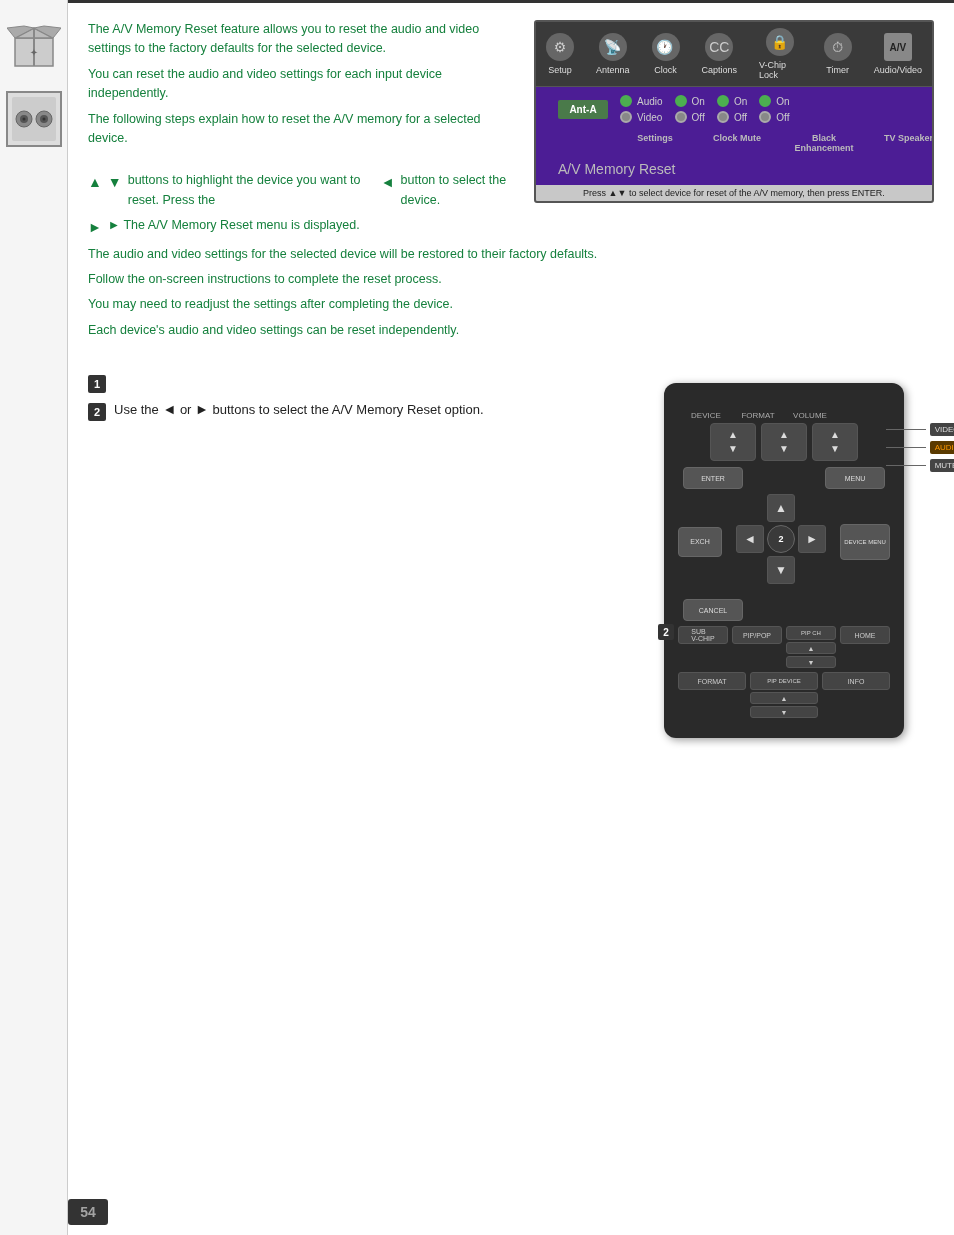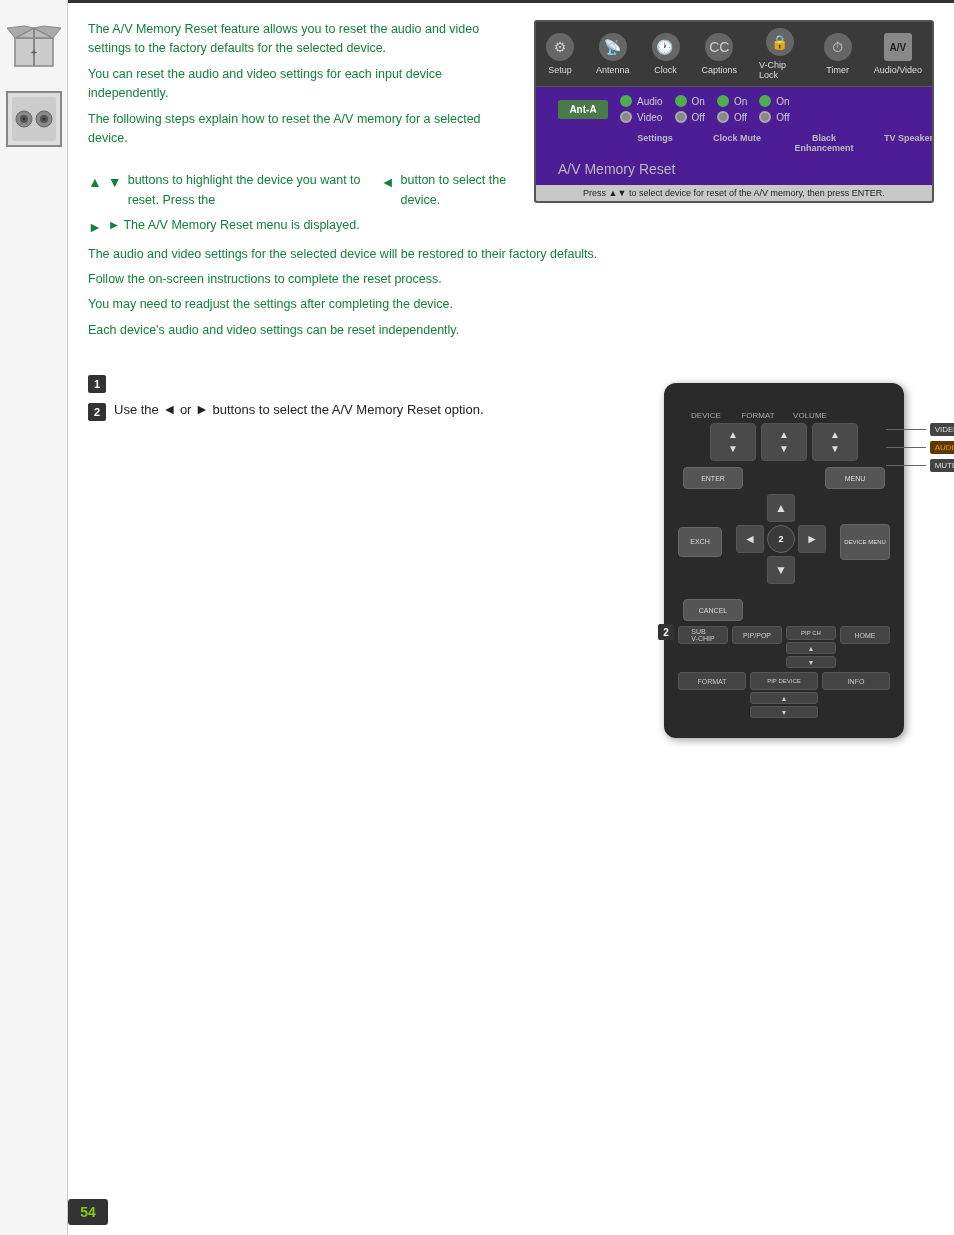--- a/index.html
+++ b/index.html
@@ -205,21 +205,21 @@
       padding: 3px 8px;
       text-align: center;
     }
 
     
     .page-badge {
       position: absolute;
       bottom: 10px;
       left: 68px;
       background: #333;
-      color: #84cc16;
+      color: #a3a3a3;
       font-size: 14px;
       font-weight: bold;
       width: 40px;
       height: 26px;
       display: flex;
       align-items: center;
       justify-content: center;
       border-radius: 3px;
     }
 

